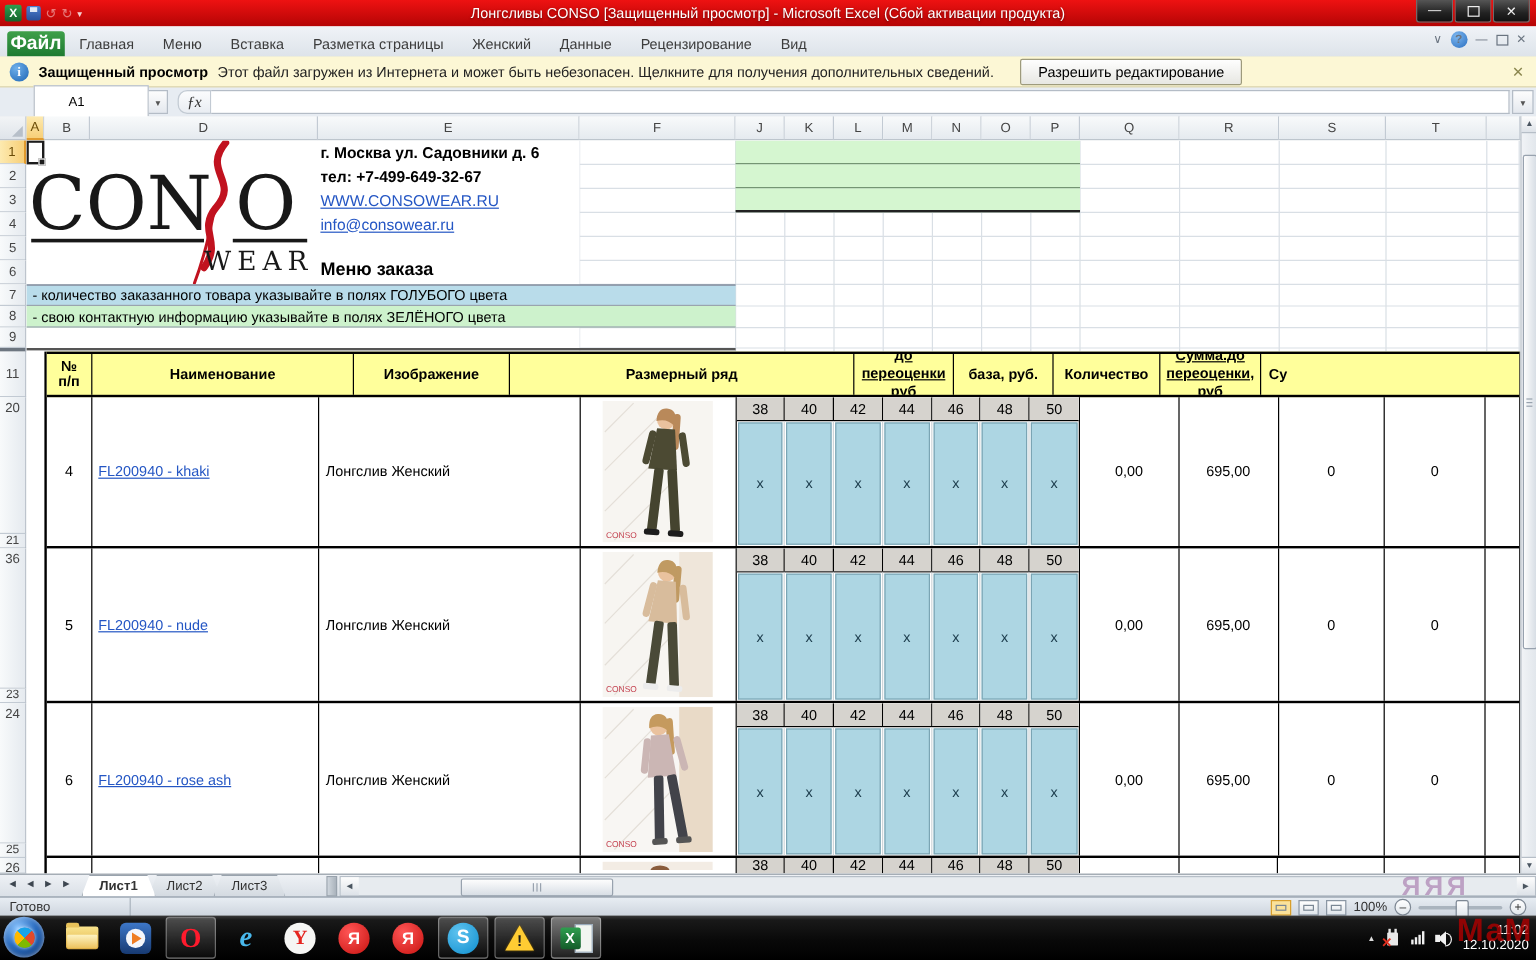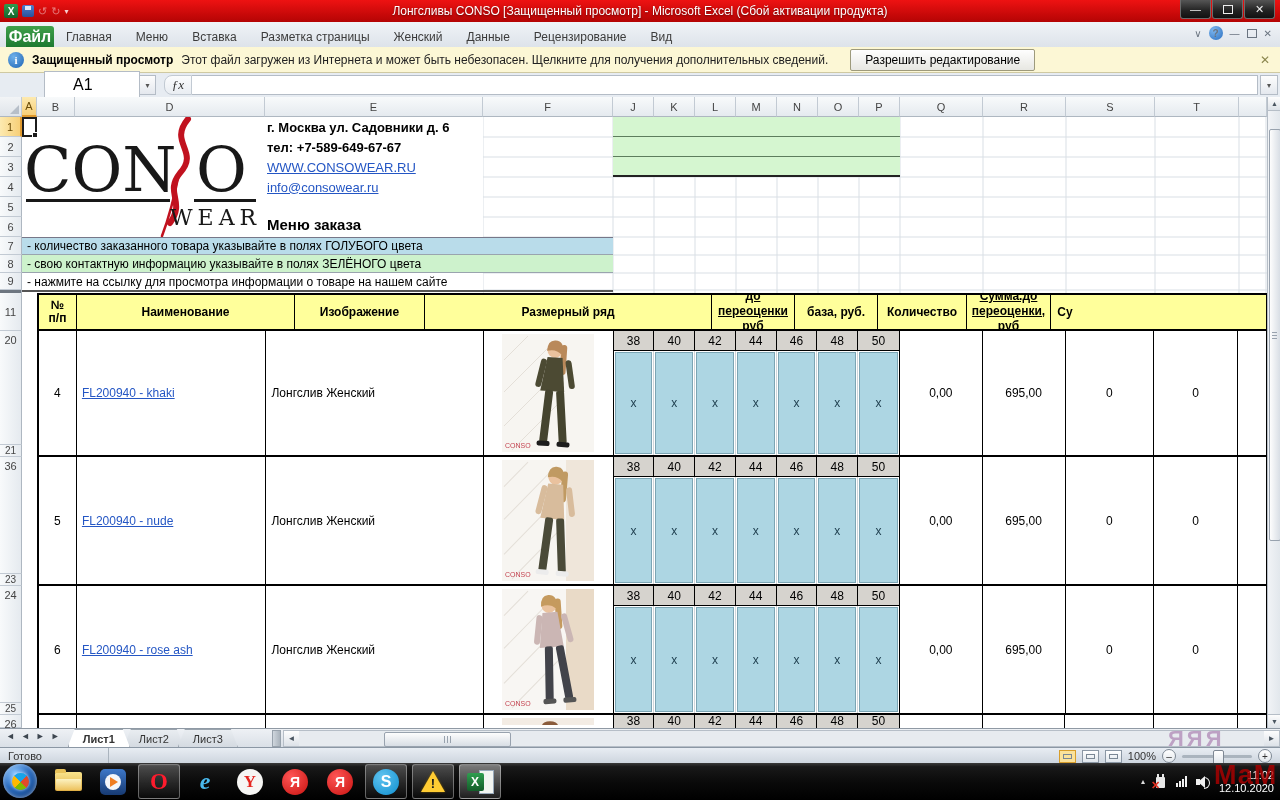--- a/index.html
+++ b/index.html
@@ -42,22 +42,22 @@
            color:#fff;font-weight:bold;font-size:11px;font-family:"Liberation Serif",serif;
            display:flex;align-items:center;justify-content:center;flex:0 0 auto;}
   .msgtitle{font-weight:bold;font-size:12px;}
   .msgtext{font-size:12px;color:#222;}
   .msgbtn{margin-left:14px;padding:3px 14px;background:linear-gradient(#fefefe,#e7e7e2);
           border:1px solid #9d9a7c;border-radius:2px;font-size:12px;}
   .msgclose{position:absolute;right:10px;color:#8b874f;font-size:12px;}
   
   .fbar{position:absolute;left:0;top:73px;width:1280px;height:24px;background:#e7ecf2;
         border-bottom:1px solid #aab4c0;display:flex;align-items:center;}
-  .namebox{margin-left:44px;width:96px;height:28px;background:#fff;border:1px solid #b4bcc6;
-           display:flex;align-items:center;padding-left:28px;box-sizing:border-box;font-size:16px;}
+  .namebox{margin-left:28px;width:96px;height:28px;background:#fff;border:1px solid #b4bcc6;
+           display:flex;align-items:center;padding-left:28px;box-sizing:border-box;font-size:11px;}
   .namedd{width:15px;height:18px;border:1px solid #b4bcc6;border-left:none;background:linear-gradient(#fdfdfd,#e4e8ee);
           display:flex;align-items:center;justify-content:center;font-size:8px;color:#555;}
   .fxbtn{width:26px;height:18px;margin-left:8px;display:flex;align-items:center;justify-content:center;
          font-family:"Liberation Serif",serif;font-style:italic;font-size:13px;color:#333;
          background:linear-gradient(#fbfcfd,#e9edf2);border:1px solid #c2cad3;border-radius:8px 0 0 8px;}
   .finput{flex:1;height:18px;background:#fff;border:1px solid #b4bcc6;border-left:none;margin-right:2px;}
   .fdd{width:16px;height:18px;background:linear-gradient(#fdfdfd,#e4e8ee);border:1px solid #b4bcc6;
        margin-right:2px;display:flex;align-items:center;justify-content:center;font-size:8px;color:#555;}
   
   .grid{position:absolute;left:0;top:97px;width:1280px;height:631px;background:#fff;}
@@ -336,37 +336,36 @@
           <path d="M166 2 C146 26 178 34 158 56 C142 76 164 84 148 106" fill="none" stroke="#c1121f" stroke-width="6" stroke-linecap="round"></path>
           <path d="M157 56 C152 82 148 98 140 119" fill="none" stroke="#c1121f" stroke-width="2.5" stroke-linecap="round"></path>
           <rect x="4" y="82" width="144" height="3" fill="#181818"></rect>
           <rect x="172" y="82" width="62" height="3" fill="#181818"></rect>
           <text x="148" y="108" font-family="DejaVu Serif, serif" font-size="22" letter-spacing="5" fill="#181818">WEAR</text>
         </svg>
       </div>
 
       <div class="contact">
         <div class="cline">г. Москва ул. Садовники д. 6</div>
-        <div class="cline">тел: +7-589-649-67-67</div>
+        <div class="cline">тел: +7-499-649-32-67</div>
         <div class="cline">
             <a href="#">WWW.CONSOWEAR.RU</a>
           </div>
         <div class="cline">
             <a href="#">info@consowear.ru</a>
           </div>
       </div>
       <div class="formtitle">Меню заказа</div>
 
       <div class="greenrow" style="top:0"></div>
       <div class="greenrow" style="top:20px"></div>
       <div class="greenrow g3" style="top:40px"></div>
 
       <div class="noterow note-blue" style="top:120px;height:18px">- количество заказанного товара указывайте в полях ГОЛУБОГО цвета</div>
       <div class="noterow note-green" style="top:138px;height:18px">- свою контактную информацию указывайте в полях ЗЕЛЁНОГО цвета</div>
-      <div class="noterow" style="top:156px;height:17px;border-bottom:none">- нажмите на ссылку для просмотра информации о товаре на нашем сайте</div>
       <div class="hiddenline"></div>
 
       <div class="xltable">
 
         <div class="trow hdr">
           <div class="tc hcell" style="width:38px">
             <span>№</span>
               <span>п/п</span>
           </div>
           <div class="tc hcell" style="width:218px">

